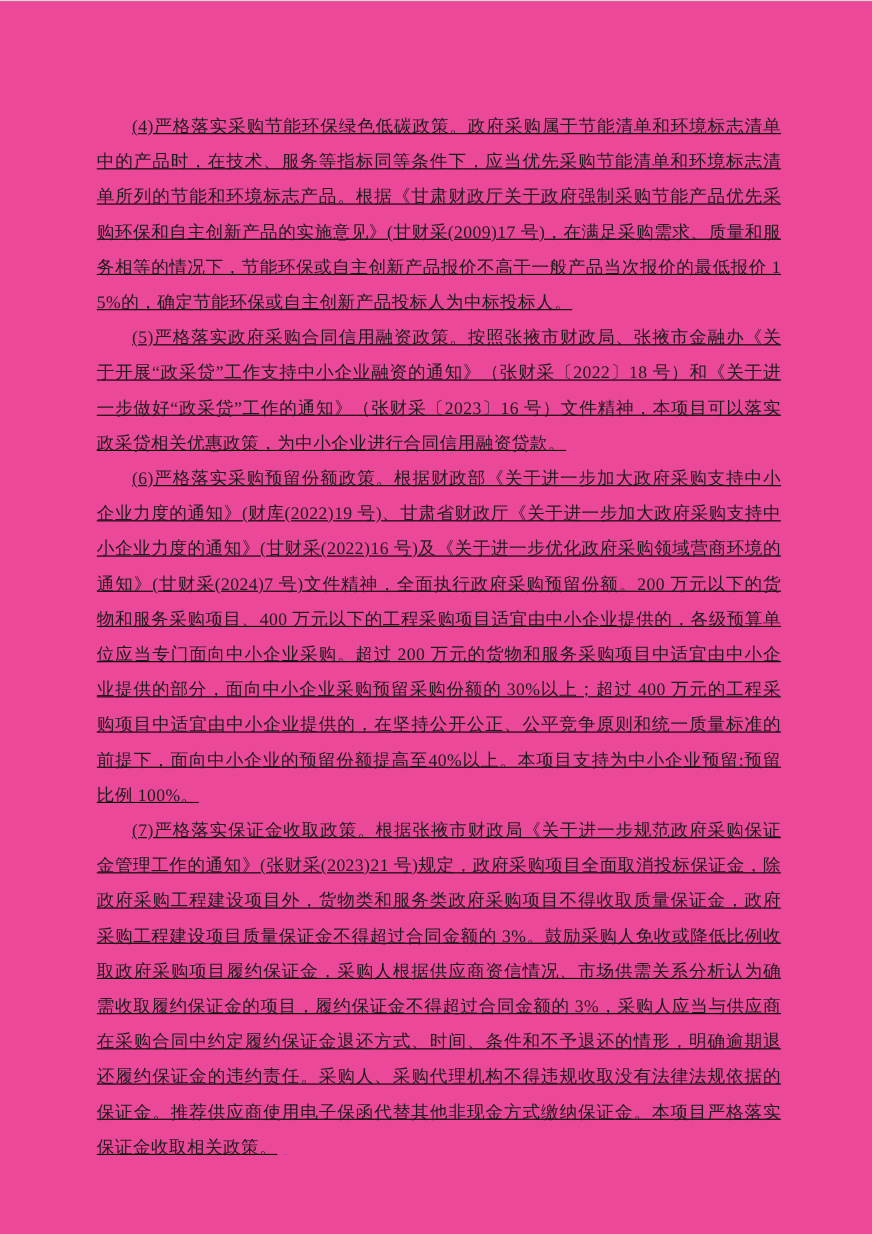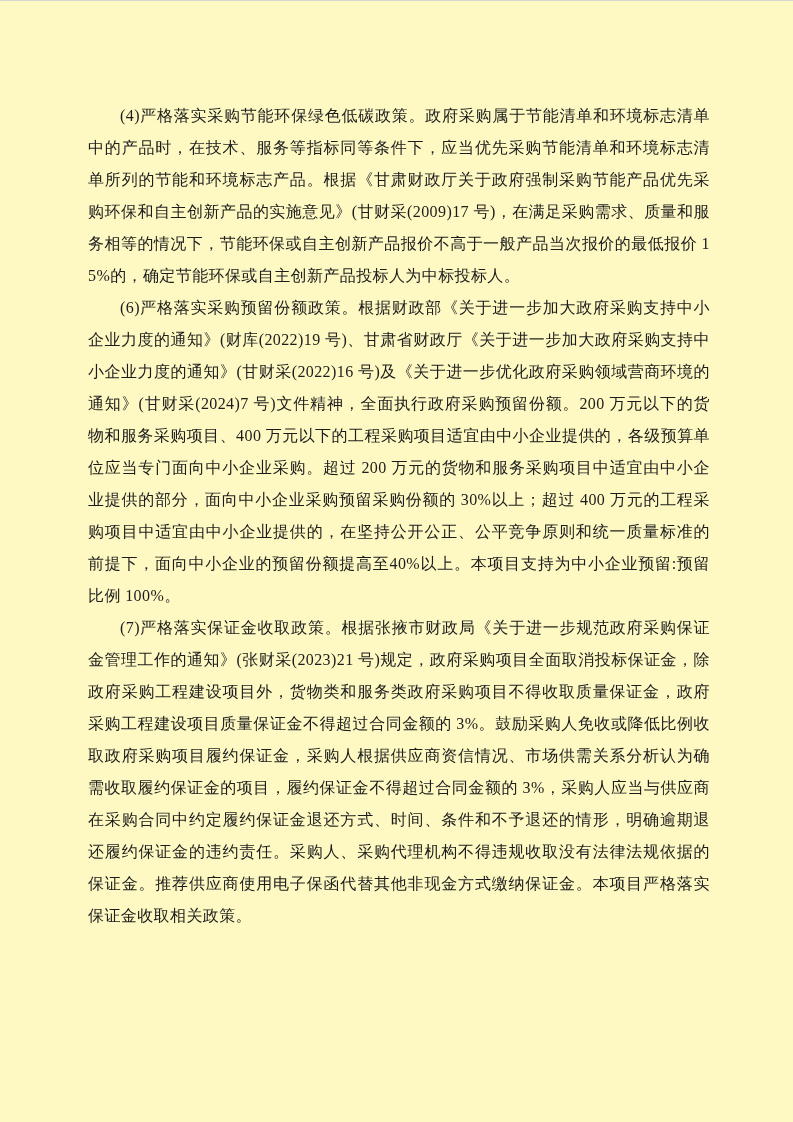--- a/index.html
+++ b/index.html
@@ -5,25 +5,26 @@
   html, body {
     margin: 0;
     padding: 0;
     background: #ffffff;
   }
   .page {
     position: relative;
     width: 793px;
     height: 1122px;
     margin: 0 auto;
-    background: #fef9c3;
+    background: #ec4899;
     border-top: 1px solid #d6d6d6;
     box-sizing: border-box;
     padding: 99px 83px 0 88px;
     overflow: hidden;
+    text-decoration: underline;
   }
   .doc-body {
     width: 622px;
     color: #1c1c1c;
     font-family: "Liberation Serif", "DejaVu Serif", serif;
   }
   .para {
     margin: 0;
     padding: 0;
     font-size: 16px;
@@ -34,16 +35,17 @@
     text-indent: 2em;
     word-break: break-all;
   }
 </style>
 </head>
 <body>
 
 <div class="page">
   <div class="doc-body">
     <p class="para">(4)严格落实采购节能环保绿色低碳政策。政府采购属于节能清单和环境标志清单中的产品时，在技术、服务等指标同等条件下，应当优先采购节能清单和环境标志清单所列的节能和环境标志产品。根据《甘肃财政厅关于政府强制采购节能产品优先采购环保和自主创新产品的实施意见》(甘财采(2009)17 号)，在满足采购需求、质量和服务相等的情况下，节能环保或自主创新产品报价不高于一般产品当次报价的最低报价 15%的，确定节能环保或自主创新产品投标人为中标投标人。</p>
+    <p class="para">(5)严格落实政府采购合同信用融资政策。按照张掖市财政局、张掖市金融办《关于开展“政采贷”工作支持中小企业融资的通知》（张财采〔2022〕18 号）和《关于进一步做好“政采贷”工作的通知》（张财采〔2023〕16 号）文件精神，本项目可以落实政采贷相关优惠政策，为中小企业进行合同信用融资贷款。</p>
     <p class="para">(6)严格落实采购预留份额政策。根据财政部《关于进一步加大政府采购支持中小企业力度的通知》(财库(2022)19 号)、甘肃省财政厅《关于进一步加大政府采购支持中小企业力度的通知》(甘财采(2022)16 号)及《关于进一步优化政府采购领域营商环境的通知》(甘财采(2024)7 号)文件精神，全面执行政府采购预留份额。200 万元以下的货物和服务采购项目、400 万元以下的工程采购项目适宜由中小企业提供的，各级预算单位应当专门面向中小企业采购。超过 200 万元的货物和服务采购项目中适宜由中小企业提供的部分，面向中小企业采购预留采购份额的 30%以上；超过 400 万元的工程采购项目中适宜由中小企业提供的，在坚持公开公正、公平竞争原则和统一质量标准的前提下，面向中小企业的预留份额提高至40%以上。本项目支持为中小企业预留:预留比例 100%。</p>
     <p class="para">(7)严格落实保证金收取政策。根据张掖市财政局《关于进一步规范政府采购保证金管理工作的通知》(张财采(2023)21 号)规定，政府采购项目全面取消投标保证金，除政府采购工程建设项目外，货物类和服务类政府采购项目不得收取质量保证金，政府采购工程建设项目质量保证金不得超过合同金额的 3%。鼓励采购人免收或降低比例收取政府采购项目履约保证金，采购人根据供应商资信情况、市场供需关系分析认为确需收取履约保证金的项目，履约保证金不得超过合同金额的 3%，采购人应当与供应商在采购合同中约定履约保证金退还方式、时间、条件和不予退还的情形，明确逾期退还履约保证金的违约责任。采购人、采购代理机构不得违规收取没有法律法规依据的保证金。推荐供应商使用电子保函代替其他非现金方式缴纳保证金。本项目严格落实保证金收取相关政策。</p>
   </div>
 </div>
 
 </body></html>

